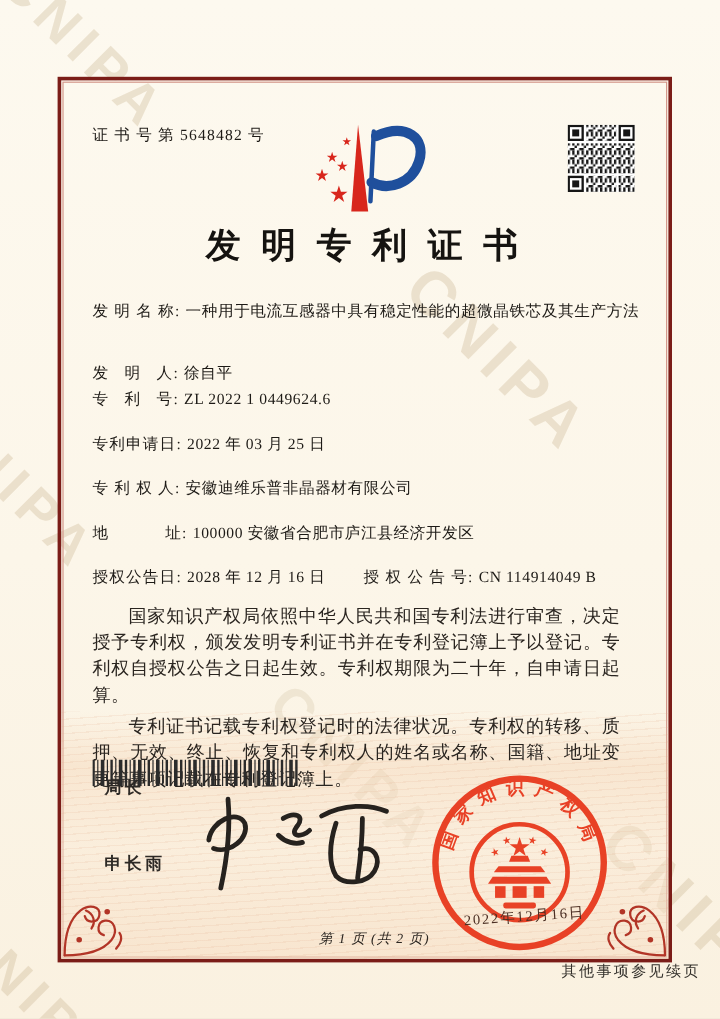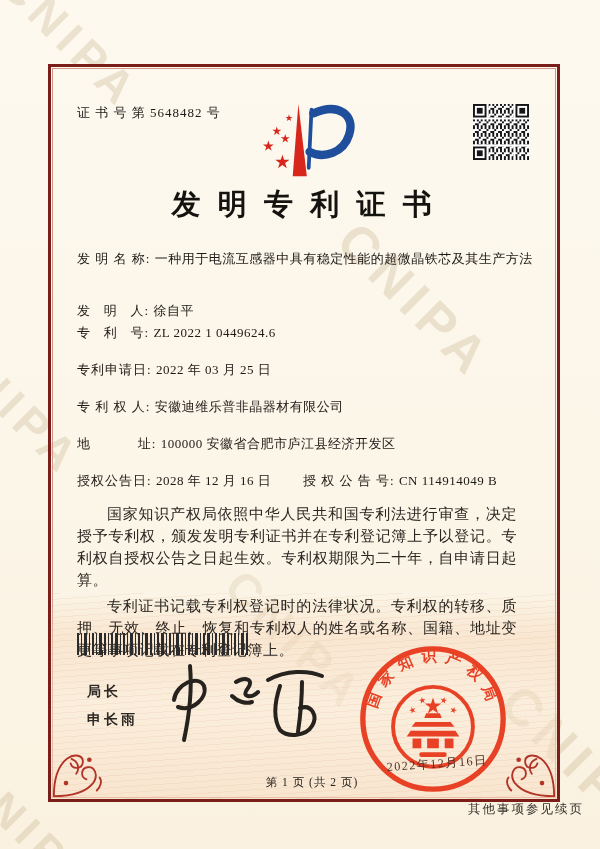--- a/index.html
+++ b/index.html
@@ -55,25 +55,25 @@
     margin:0 16px 4px 0;font-size:15px;line-height:22px;text-indent:2em;
     text-align:justify;color:#2a2520;letter-spacing:0.5px;
   }
   
   .barcode{position:absolute;left:26px;top:566px;width:172px;height:22px;}
   .director-title,.director-name{
     position:absolute;left:36px;
     font-family:"Liberation Sans","DejaVu Sans",sans-serif;
     font-size:14px;font-weight:600;letter-spacing:3px;color:#2d2925;
   }
-  .director-title{top:616px;}
+  .director-title{top:581px;}
   .director-name{top:644px;}
   .signature{position:absolute;left:105px;top:593px;width:190px;height:90px;}
   .seal{position:absolute;left:306px;top:576px;width:152px;height:152px;opacity:0.95;}
-  .page-no{position:absolute;left:16px;right:0;top:708px;text-align:center;font-size:11.5px;letter-spacing:1px;color:#2a2520;}
+  .page-no{position:absolute;left:16px;right:0;top:708px;text-align:center;font-size:11.5px;letter-spacing:1px;color:#2a2520;font-style:italic;}
   .ornament{position:absolute;width:56px;height:56px;bottom:1px;}
   .orn-right{right:1px;}
   .orn-left{left:1px;transform:scaleX(-1);}
   .cont-note{position:absolute;left:0;right:16px;top:801px;text-align:right;font-size:12.5px;letter-spacing:2px;color:#33302b;margin-left:20px;}
 </style>
 </head>
 <body>
 
 <div class="page">
 

